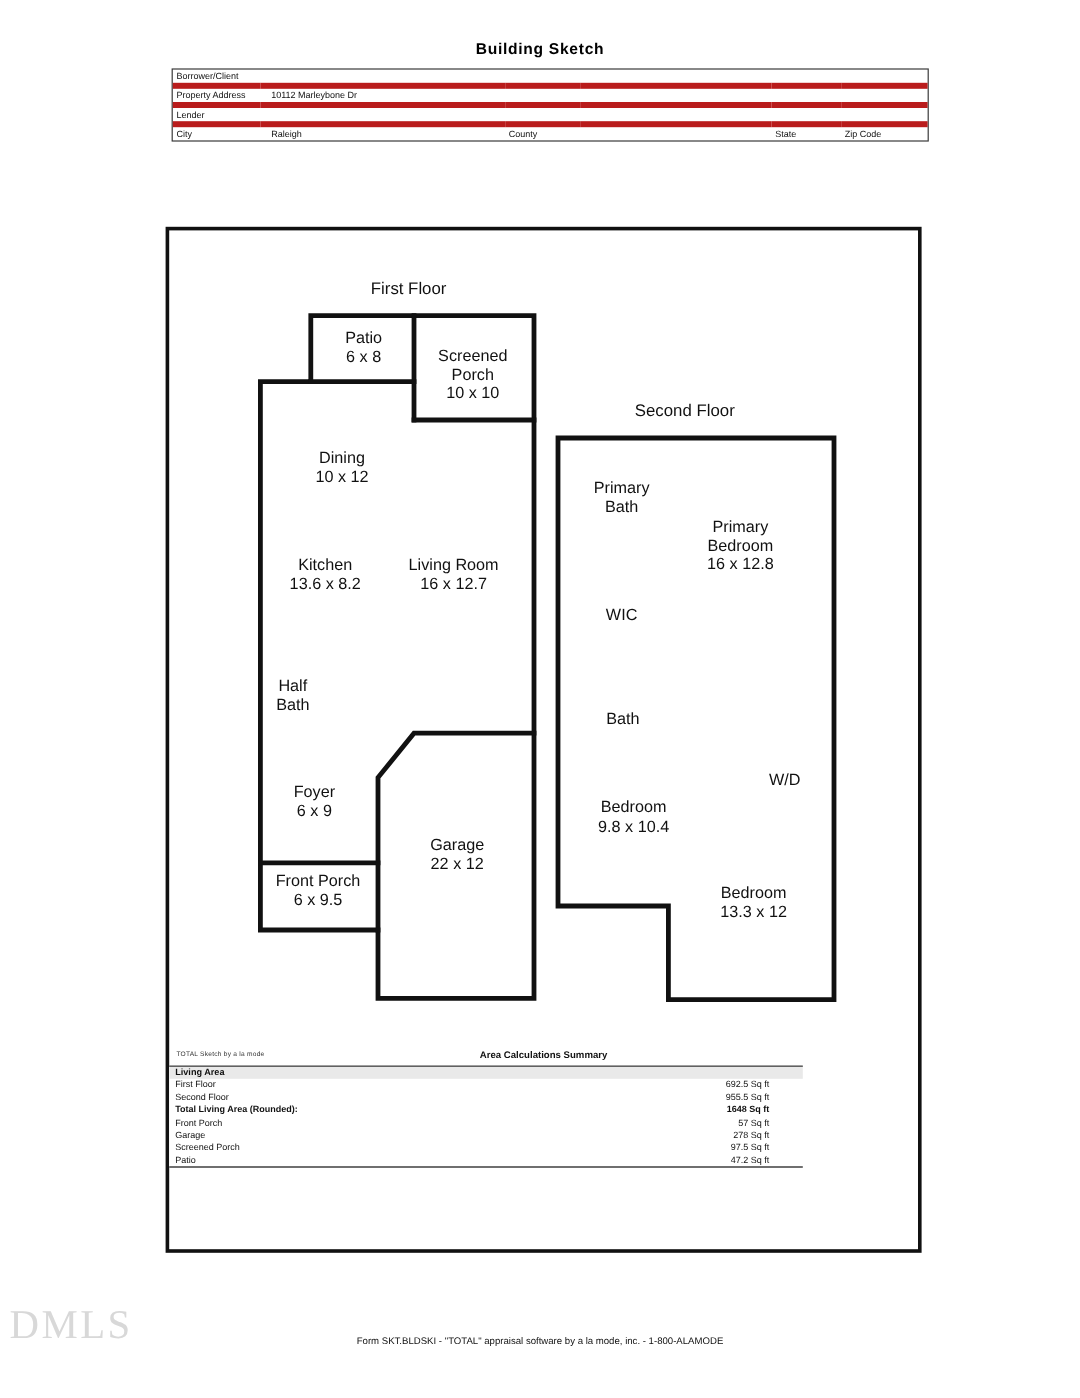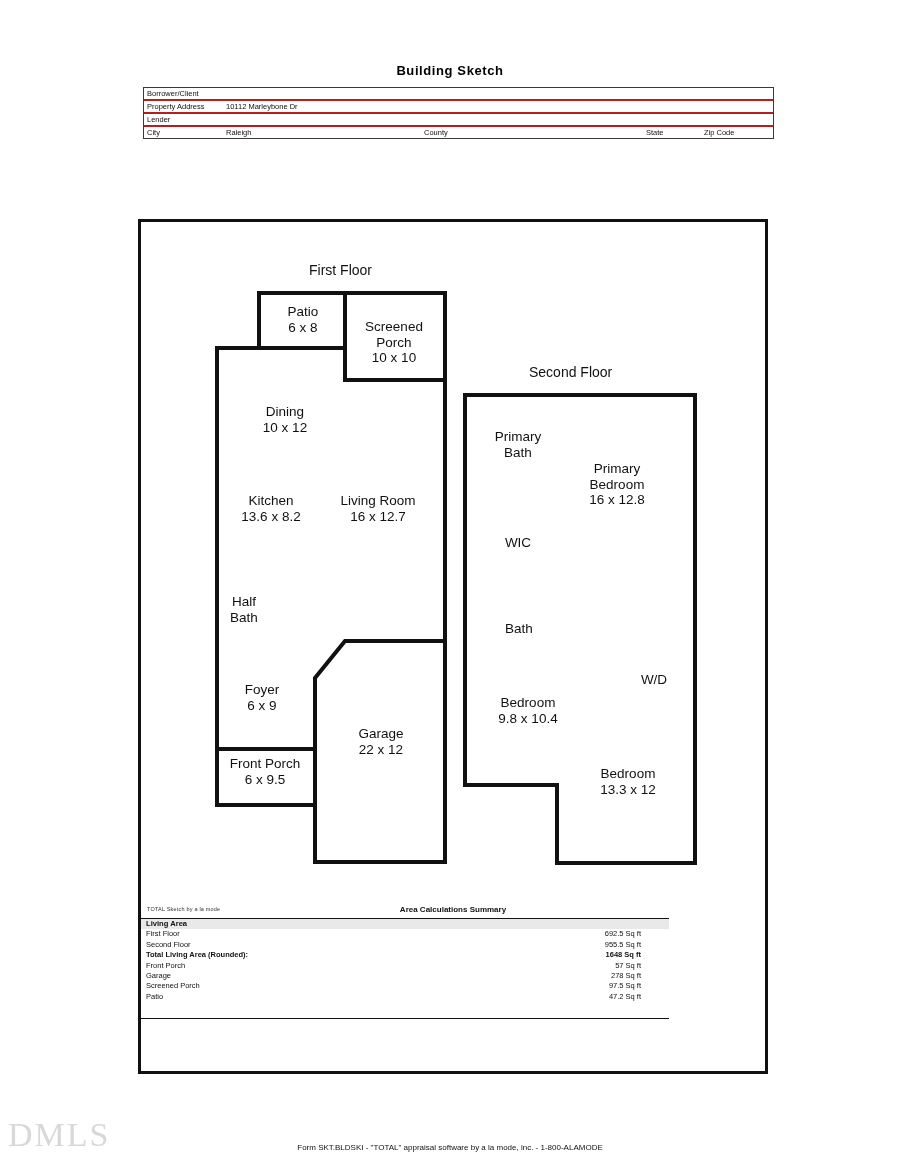--- a/index.html
+++ b/index.html
@@ -4,40 +4,40 @@
 <style>
   html,body{margin:0;padding:0;}
   body{
     width:900px;height:1165px;
     background:#ffffff;
     font-family:"Liberation Sans", sans-serif;
     color:#000;
     position:relative;
     overflow:hidden;
   }
-  .page{position:absolute;inset:0;margin-top:30px;}
+  .page{position:absolute;inset:0;}
 
   
   .doc-title{
     position:absolute;left:0;top:33px;width:900px;
     text-align:center;
     font-size:13px;font-weight:bold;
     letter-spacing:.6px;
   }
 
   
   .hdr-table{
     position:absolute;left:143px;top:57px;width:629px;
     border:1px solid #3a3a3a;
     border-collapse:collapse;
     background:#fff;
   }
   .hdr-table table{width:100%;border-collapse:collapse;}
   .hdr-table td{
-    border-bottom:2px solid #b91c1c;
+    border-bottom:5px solid #b91c1c;
     height:11px;
     font-size:7.5px;
     padding:0 0 0 3px;
     vertical-align:middle;
     white-space:nowrap;
   }
   .hdr-table tr:last-child td{border-bottom:none;}
   .lbl{color:#111;font-size:7.5px;}
   .val{font-size:8px;color:#111;padding-left:9px !important;}
 
@@ -87,21 +87,21 @@
   .calc-head .acs-title{
     position:absolute;left:0;top:2px;width:624px;
     text-align:center;
     font-size:8px;font-weight:bold;color:#111;
   }
   .calc-table{
     position:absolute;left:141px;top:888px;width:528px;
     border-top:1.6px solid #111;
     border-bottom:1.6px solid #111;
     background:#fff;
-    padding-bottom:16px;
+    padding-bottom:0;
   }
   .calc-row{
     height:10.4px;line-height:10.4px;position:relative;
     font-size:7.5px;color:#111;
   }
   .calc-row.section{font-weight:bold;background:#e9e9e9;font-size:7.6px;}
   .calc-row.total{font-weight:bold;}
   .calc-row .nm{position:absolute;left:5px;top:0;}
   .calc-row .amt{position:absolute;left:430px;top:0;width:70px;text-align:right;}
 

